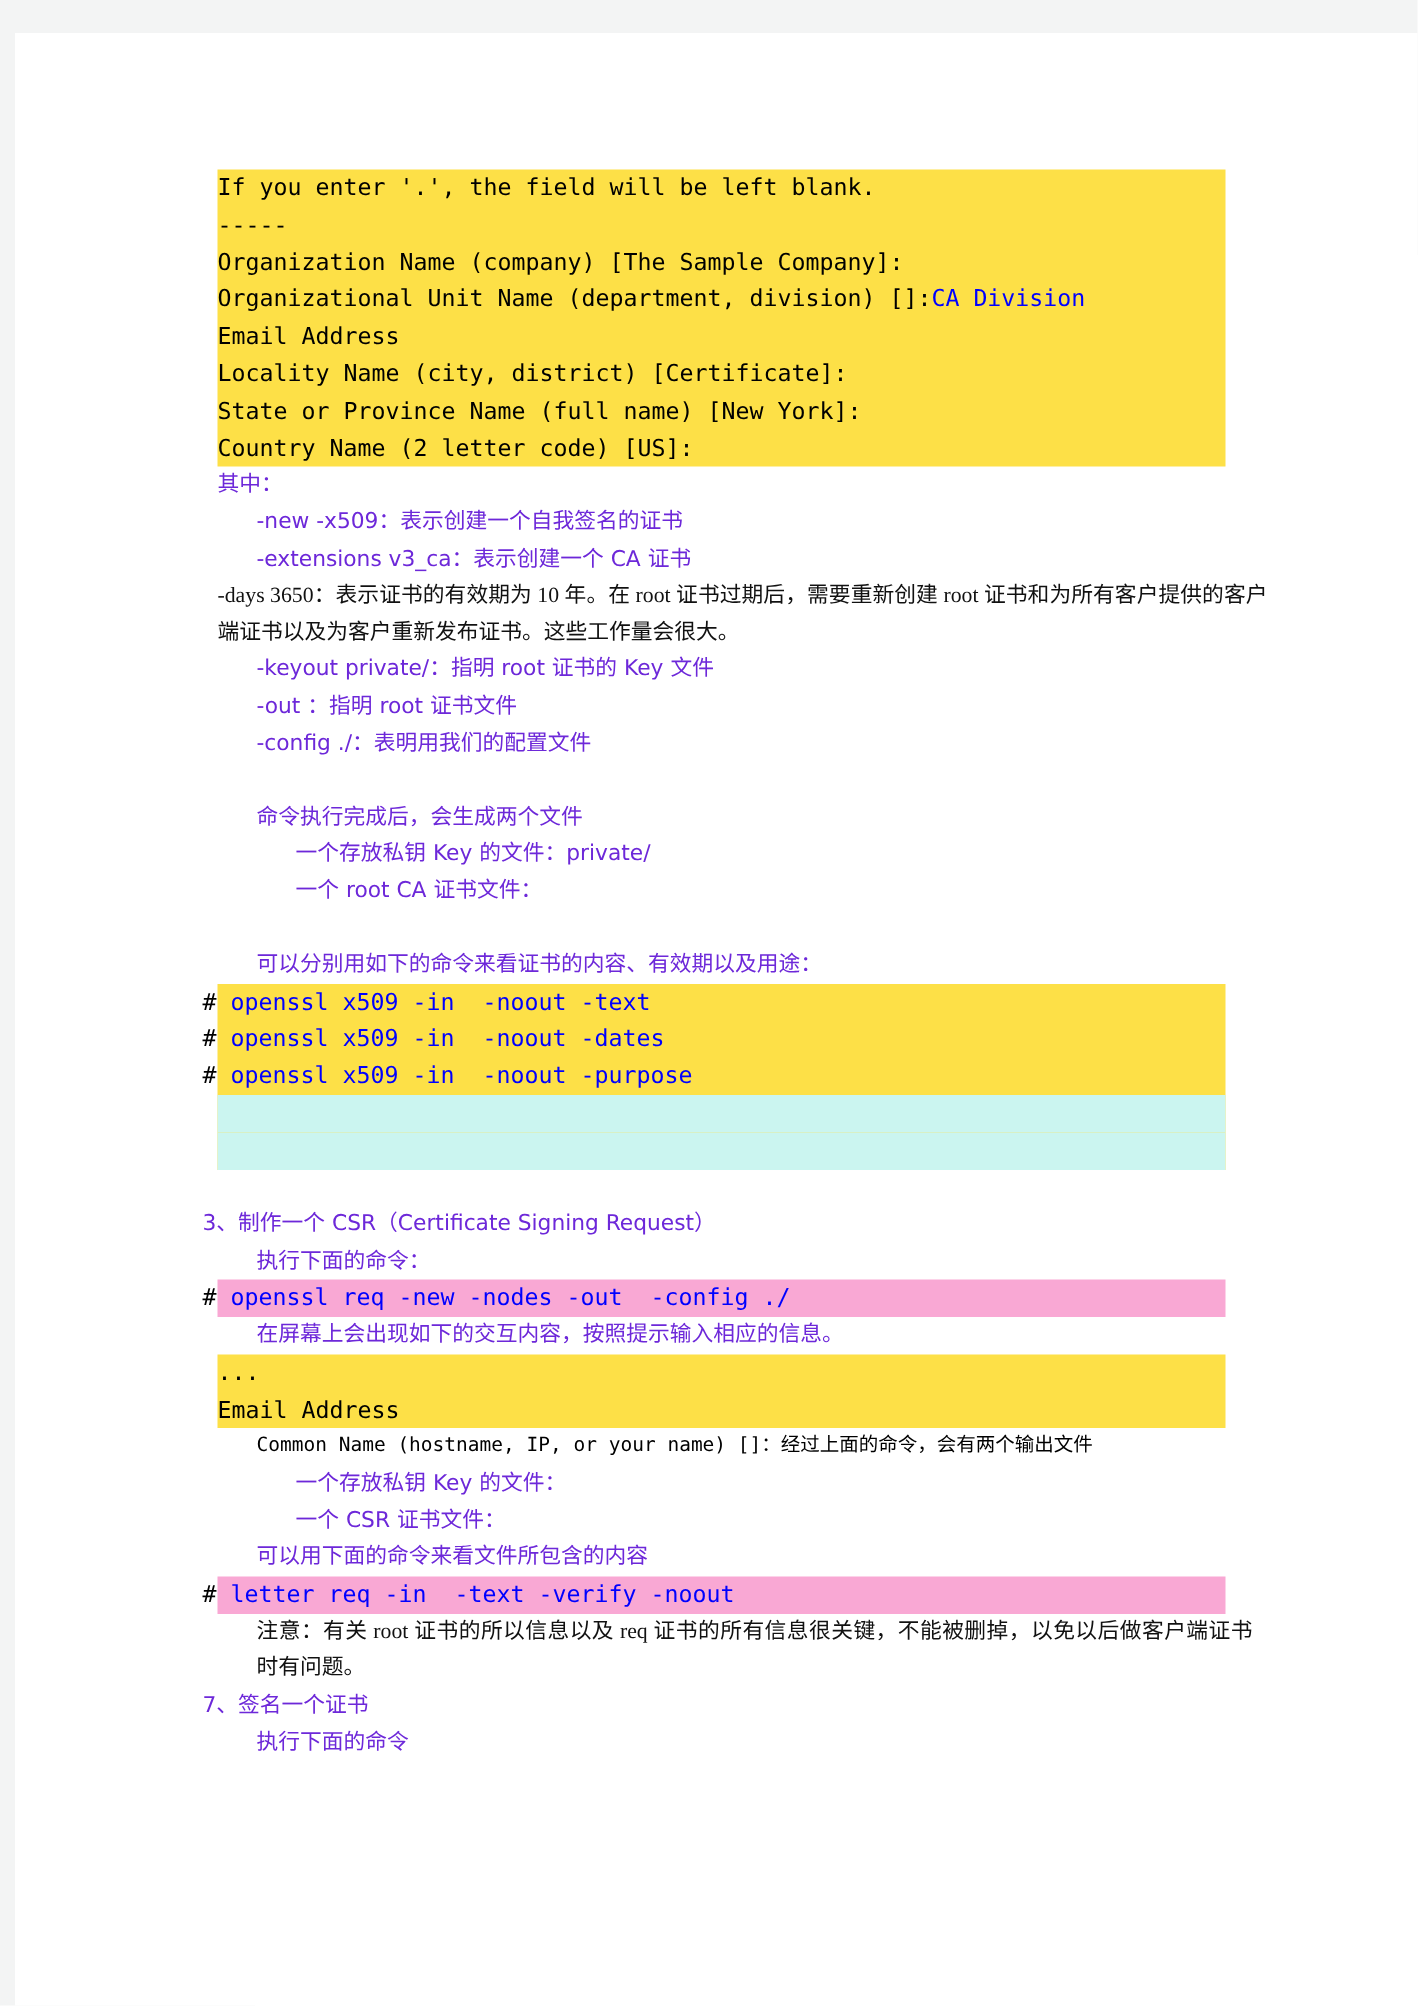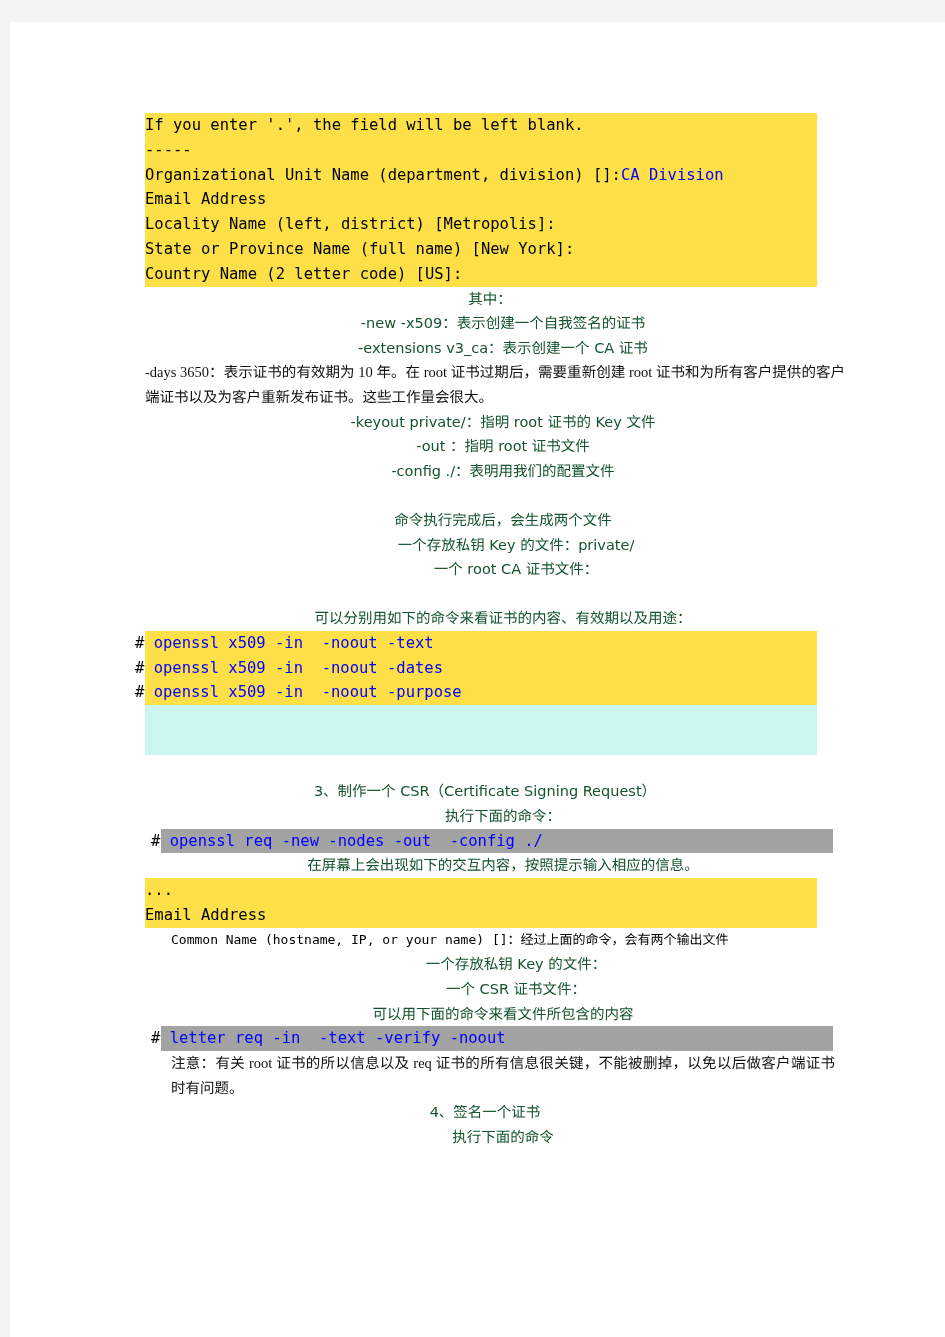--- a/index.html
+++ b/index.html
@@ -55,23 +55,22 @@
     color: #000000;
     white-space: pre;
   }
   .blue {
     color: #0000ff;
   }
   .cn {
     font-family: "DejaVu Sans", "Liberation Sans", sans-serif;
     font-size: 14.5px;
     line-height: 24.6px;
-    color: #14532d;
+    color: #6d28d9;
     white-space: pre-wrap;
-    text-align: center;
   }
   .cn-wrap {
     font-family: Liberation Serif, serif;
     font-size: 14.5px;
     line-height: 24.6px;
     color: #111111;
     white-space: normal;
     text-align: justify;
     text-justify: inter-ideograph;
   }
@@ -85,42 +84,42 @@
   .ind1 { padding-left: 26px; }
   .ind2 { padding-left: 52px; }
   .ind-neg { margin-left: -10px; }
 
   
   .wide {
     width: 700px;
     margin-left: 0;
   }
   .blk-row {
-    background: #a3a3a3;
+    background: #f9a8d4;
     width: 672px;
-    margin-left: 16px;
   }
   .blk-group {
     background: #fde047;
     width: 672px;
   }
 </style>
 </head>
 <body>
 
 <div class="page-frame">
   <div class="page-sheet">
     <div class="content">
 
       <div class="blk-group">
         <div class="mono">If you enter '.', the field will be left blank.</div>
         <div class="mono">-----</div>
+        <div class="mono">Organization Name (company) [The Sample Company]:</div>
         <div class="mono"><span>Organizational Unit Name (department, division) []:</span><span class="blue">CA Division</span></div>
         <div class="mono">Email Address</div>
-        <div class="mono">Locality Name (left, district) [Metropolis]:</div>
+        <div class="mono">Locality Name (city, district) [Certificate]:</div>
         <div class="mono">State or Province Name (full name) [New York]:</div>
         <div class="mono">Country Name (2 letter code) [US]:</div>
       </div>
 
       <div class="cn">其中：</div>
       <div class="cn ind1">-new -x509：表示创建一个自我签名的证书</div>
       <div class="cn ind1">-extensions v3_ca：表示创建一个 CA 证书</div>
       <div class="cn-wrap wide">-days 3650：表示证书的有效期为 10 年。在 root 证书过期后，需要重新创建 root 证书和为所有客户提供的客户端证书以及为客户重新发布证书。这些工作量会很大。</div>
       <div class="cn ind1">-keyout private/：指明 root 证书的 Key 文件</div>
       <div class="cn ind1">-out ：指明 root 证书文件</div>
@@ -164,18 +163,18 @@
       <div class="cn ind2">一个存放私钥 Key 的文件：</div>
       <div class="cn ind2">一个 CSR 证书文件：</div>
       <div class="cn ind1">可以用下面的命令来看文件所包含的内容</div>
 
       <div class="blk-row">
         <div class="mono ind-neg"><span># </span><span class="blue">letter req -in  -text -verify -noout</span></div>
       </div>
 
       <div class="cn-wrap ind1" style="width:664px;">注意：有关 root 证书的所以信息以及 req 证书的所有信息很关键，不能被删掉，以免以后做客户端证书时有问题。</div>
 
-      <div class="cn ind-neg">4、签名一个证书</div>
+      <div class="cn ind-neg">7、签名一个证书</div>
       <div class="cn ind1">执行下面的命令</div>
 
     </div>
   </div>
 </div>
 
 </body></html>

